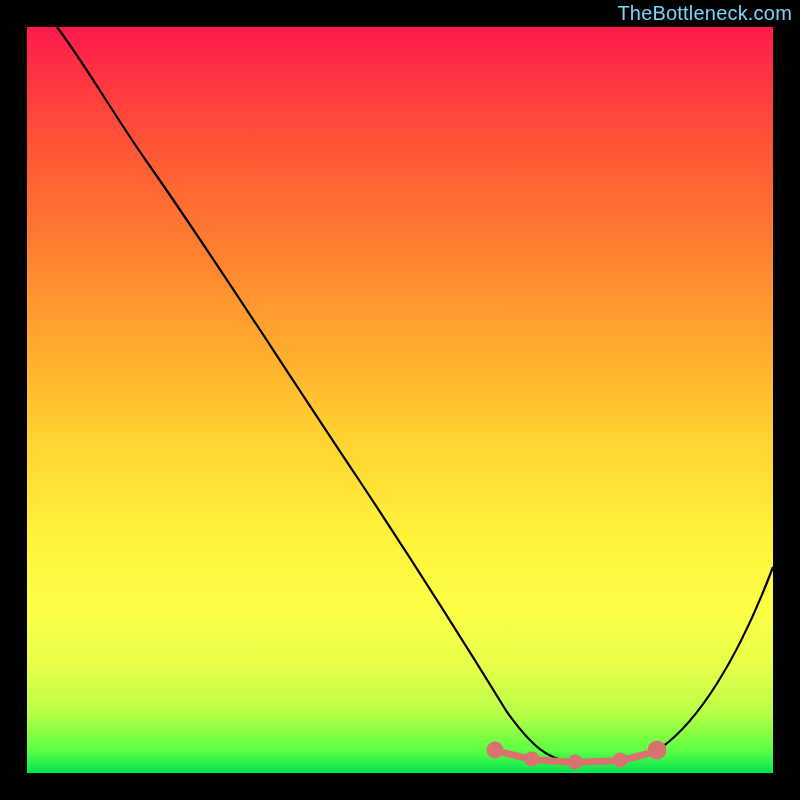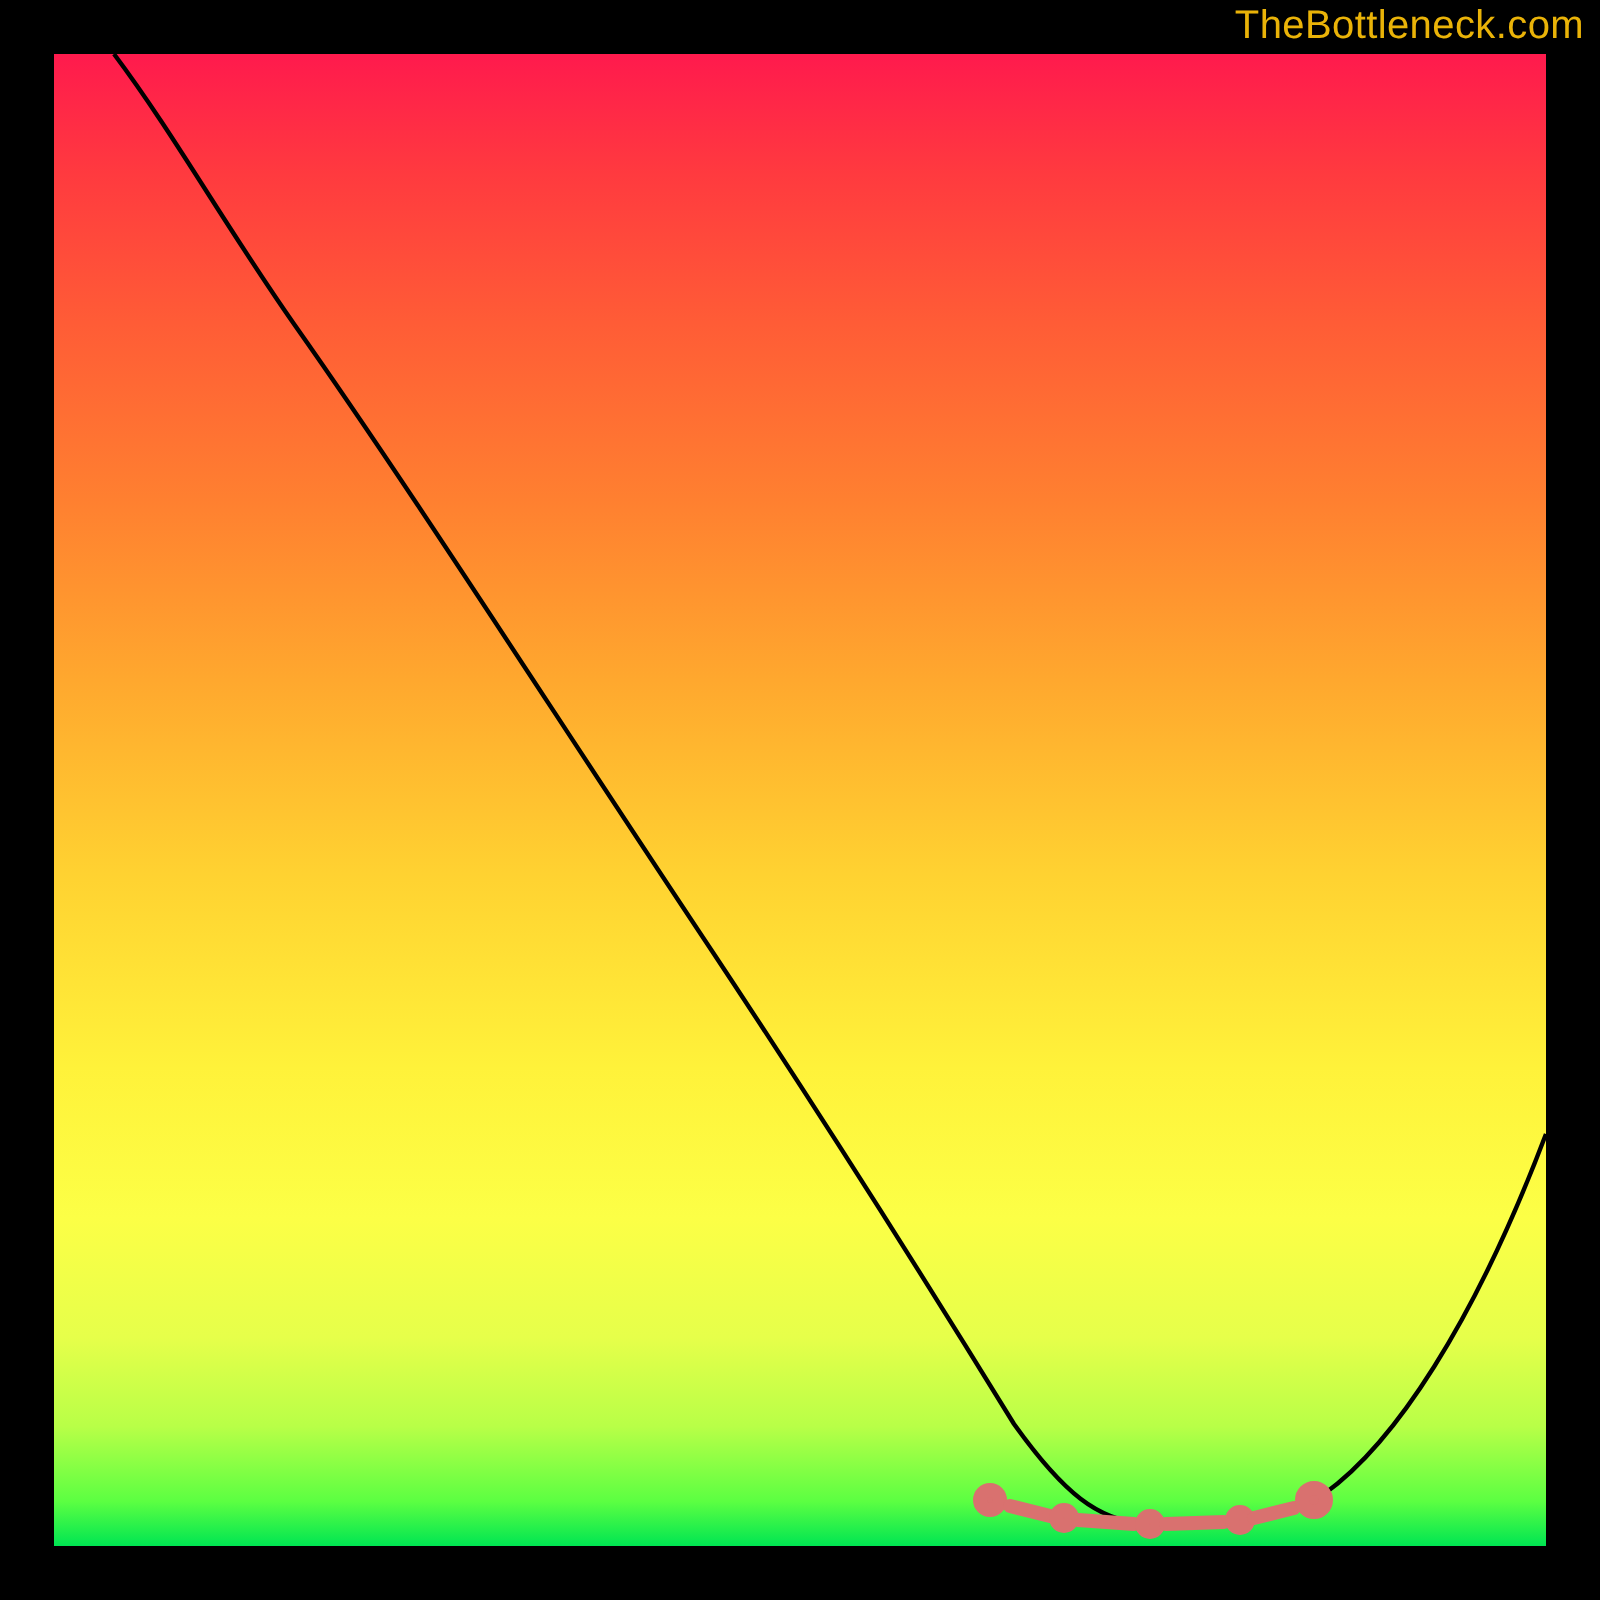--- a/index.html
+++ b/index.html
@@ -41,21 +41,21 @@
   svg.curve {
     position: absolute;
     left: 0; top: 0;
     width: 746px; height: 746px;
     overflow: visible;
   }
   .watermark {
     position: absolute;
     top: 2px;
     right: 8px;
-    color: #eab308;
+    color: #7dd3fc;
     font-size: 20px;
     font-weight: 500;
     letter-spacing: 0.2px;
   }
 </style>
 </head>
 <body>
 
 <div class="frame">
   <div class="watermark">TheBottleneck.com</div>

